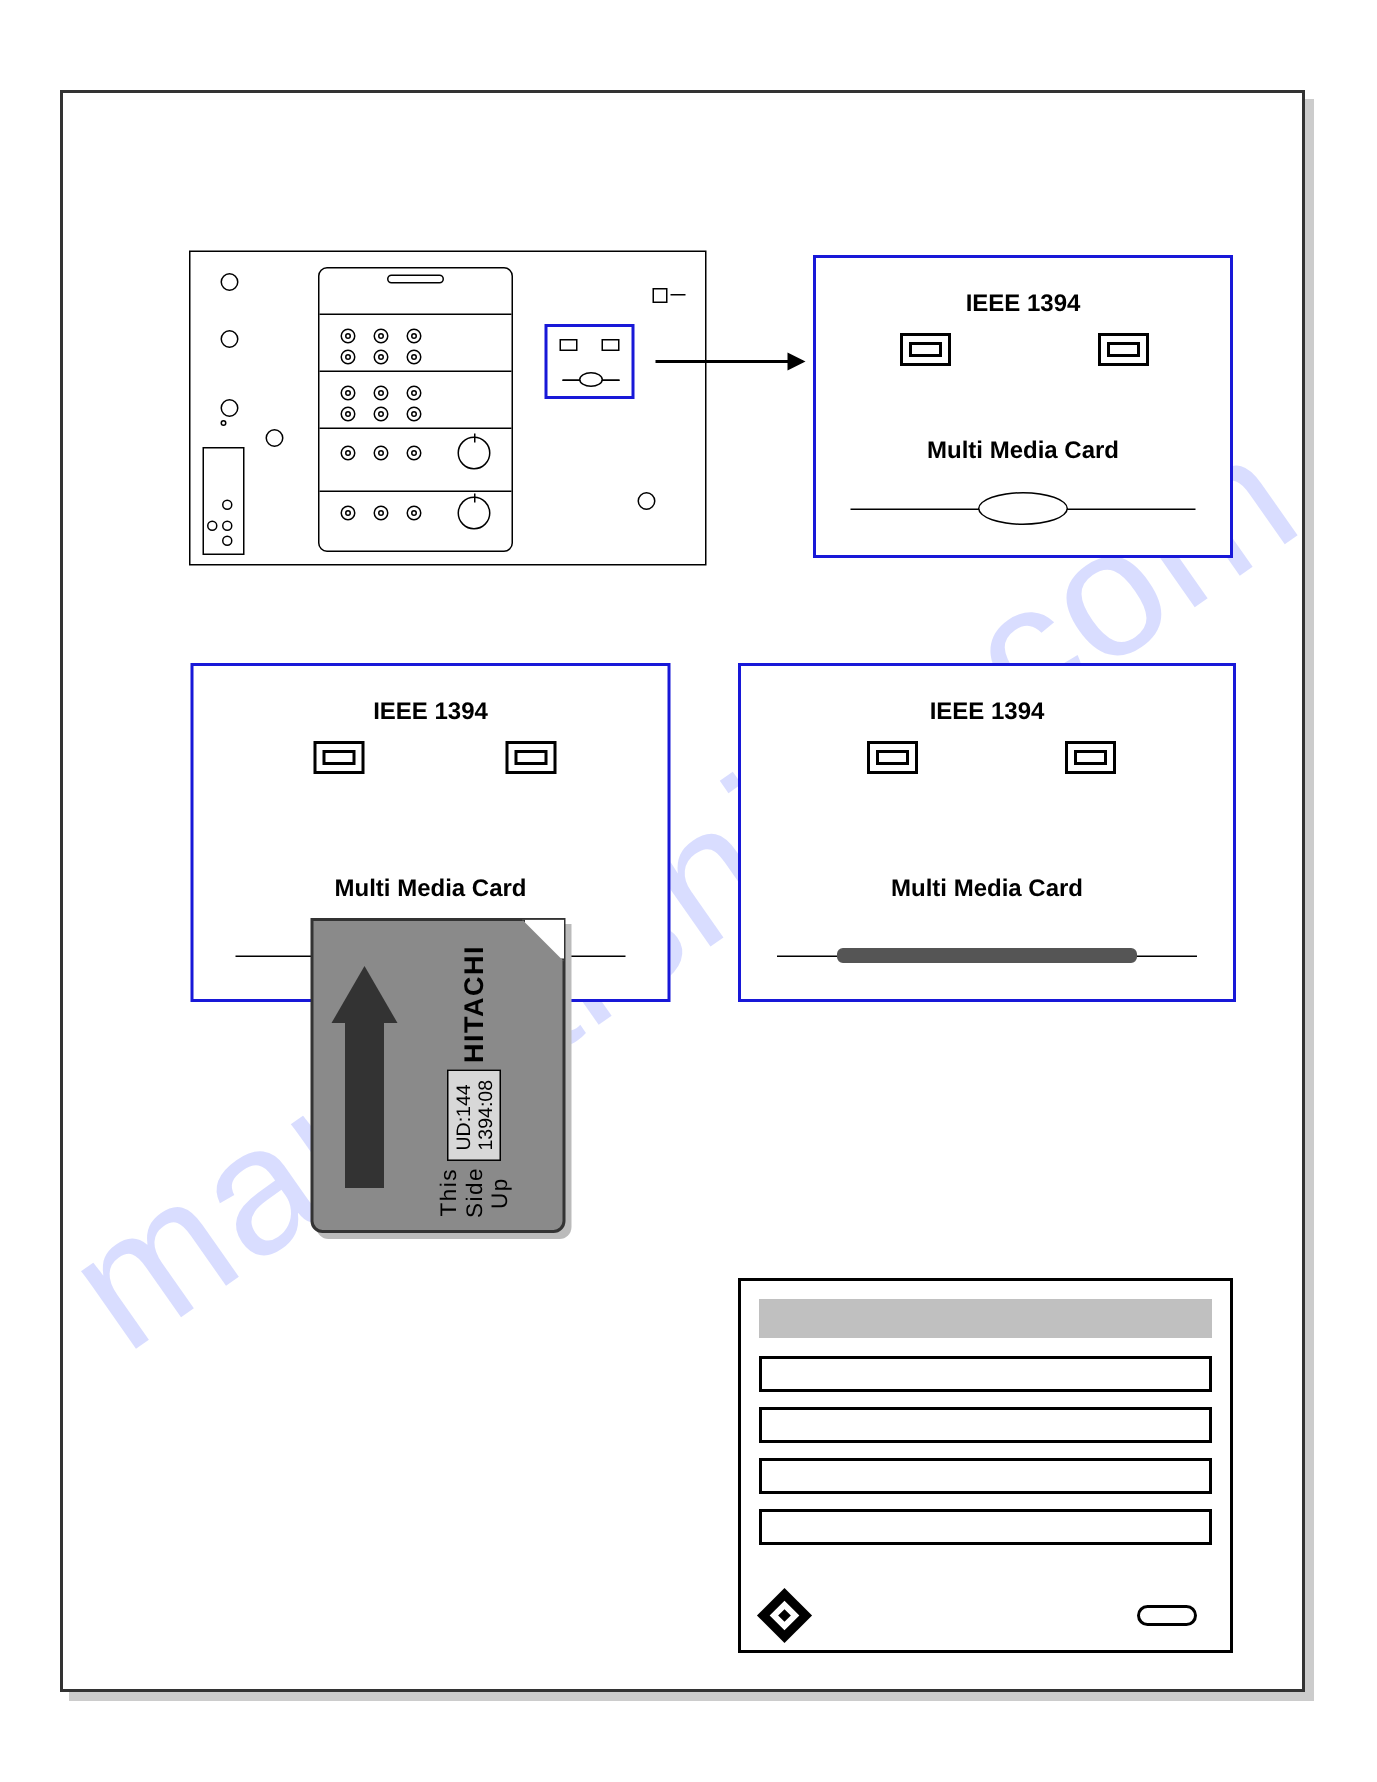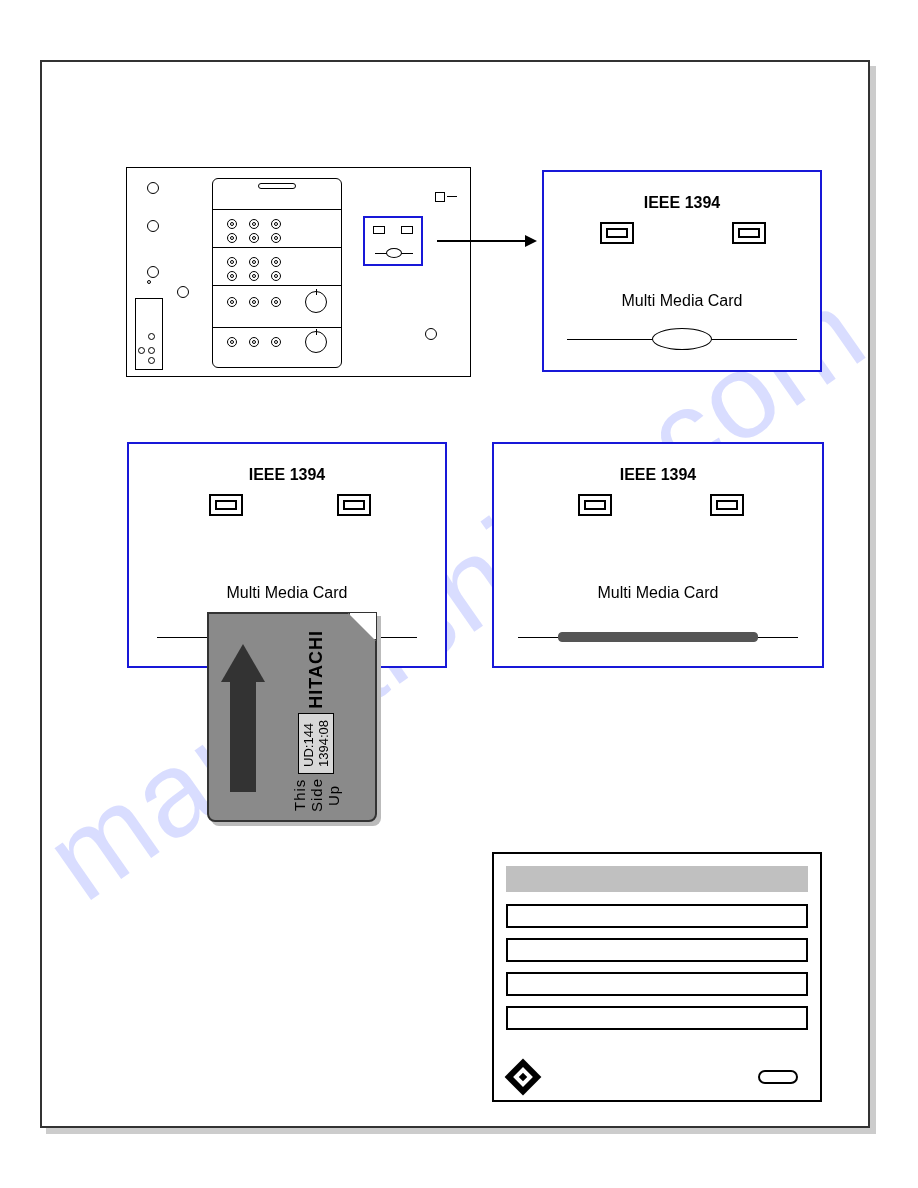--- a/index.html
+++ b/index.html
@@ -87,21 +87,21 @@
   }
   .dp1 { left: 500px; top: 108px; width: 280px; height: 202px; }
   .dp2 { left: 85px;  top: 380px; width: 320px; height: 226px; }
   .dp3 { left: 450px; top: 380px; width: 332px; height: 226px; }
 
   .dp-title { position:absolute; left:50%; top:22px; transform:translateX(-50%); font-size:16px; font-weight:bold; }
   .dp-ports { position:absolute; top:50px; left:0; width:100%; }
   .dp-port { position:absolute; width:34px; height:22px; border:2px solid #000; }
   .dp-port::after { content:""; position:absolute; inset:4px; border:2px solid #000; }
 
-  .dp-mmc-label { position:absolute; left:50%; transform:translateX(-50%); font-size:16px; font-weight:normal; }
+  .dp-mmc-label { position:absolute; left:50%; transform:translateX(-50%); font-size:16px; font-weight:bold; }
   .dp-slot-wrap { position:absolute; left:50%; transform:translateX(-50%); }
   .dp-slot-line { position:absolute; top:50%; left:0; width:100%; border-top:1.5px solid #000; }
   .dp-slot-bulge { position:absolute; left:50%; top:50%; width:60px; height:22px; border:1.5px solid #000; border-radius:50%; transform:translate(-50%,-50%); background:#fff; }
 
   .dp3 .dp-slot-bulge { background:#555; border-color:#555; height:10px; border-radius:4px; width:200px; }
   .dp3 .dp-slot-line { border-color:#000; }
 
   
   .mmc-card {
     position:absolute; left: 165px; top: 550px;

